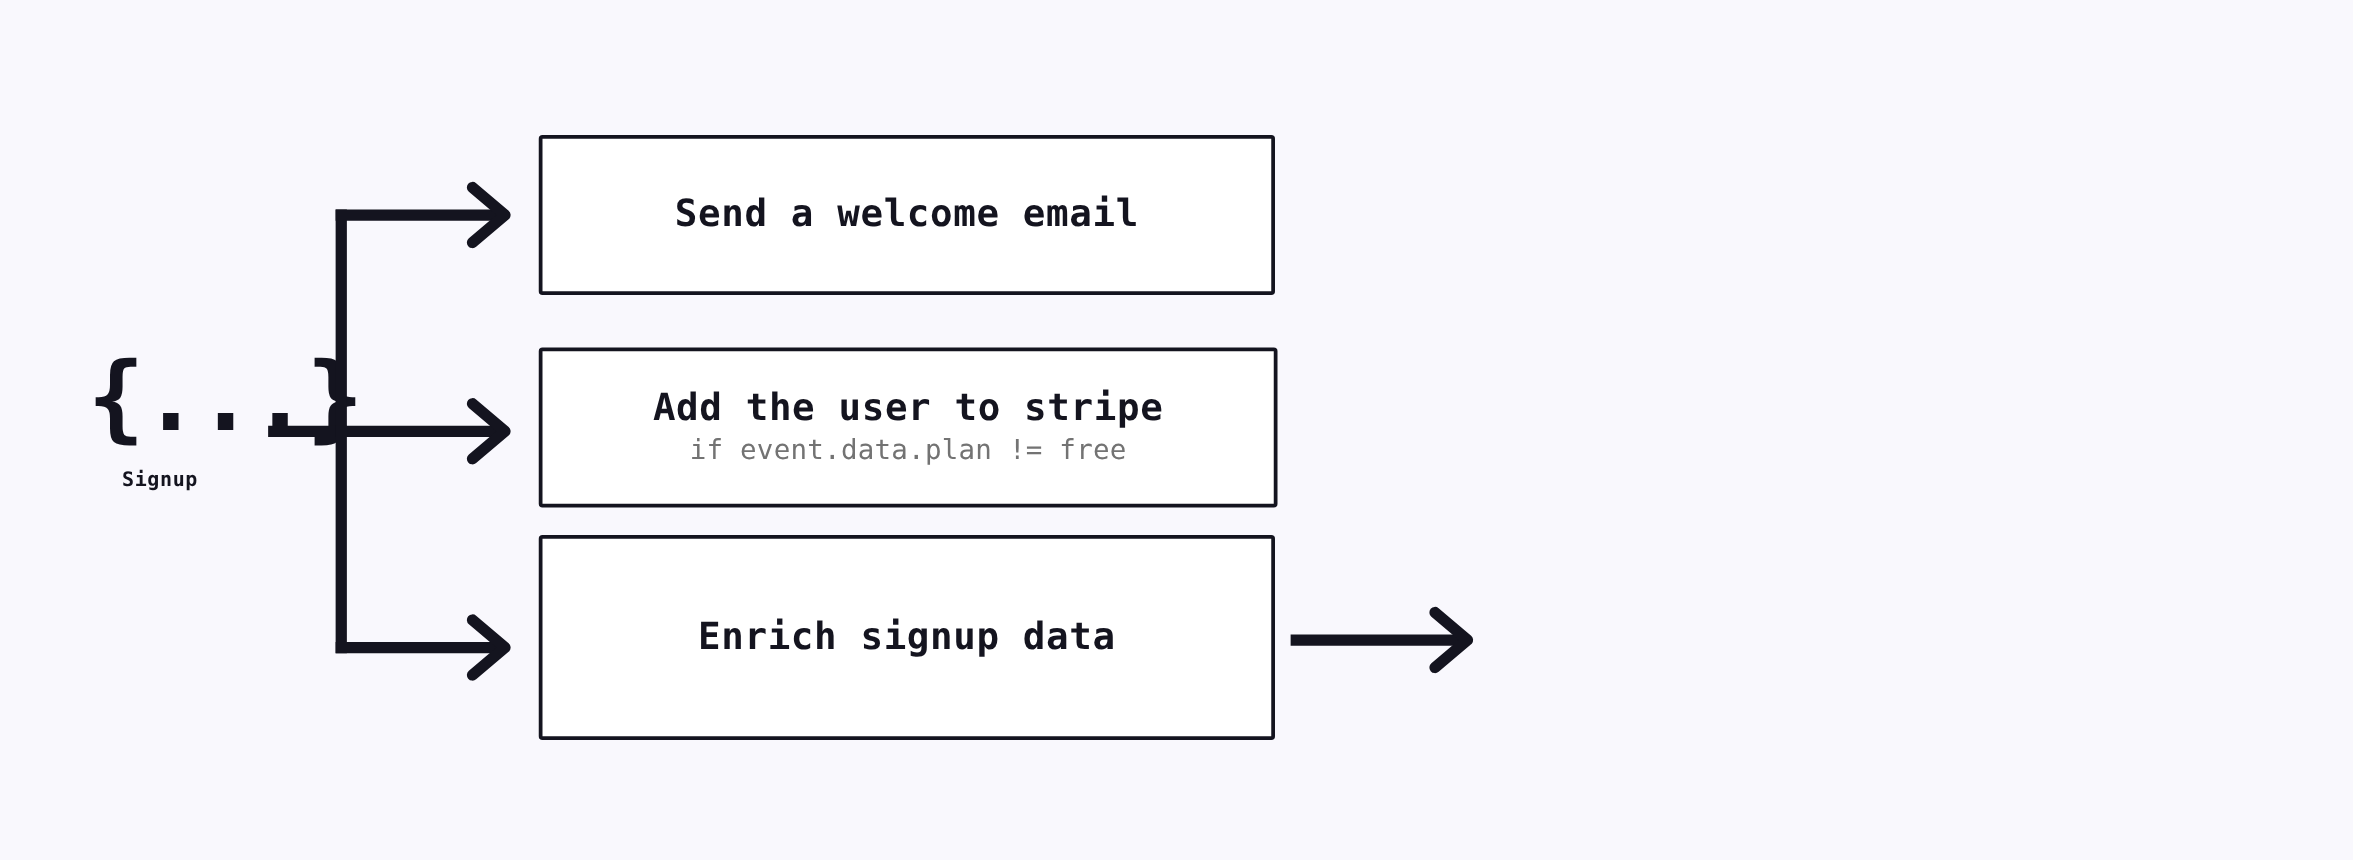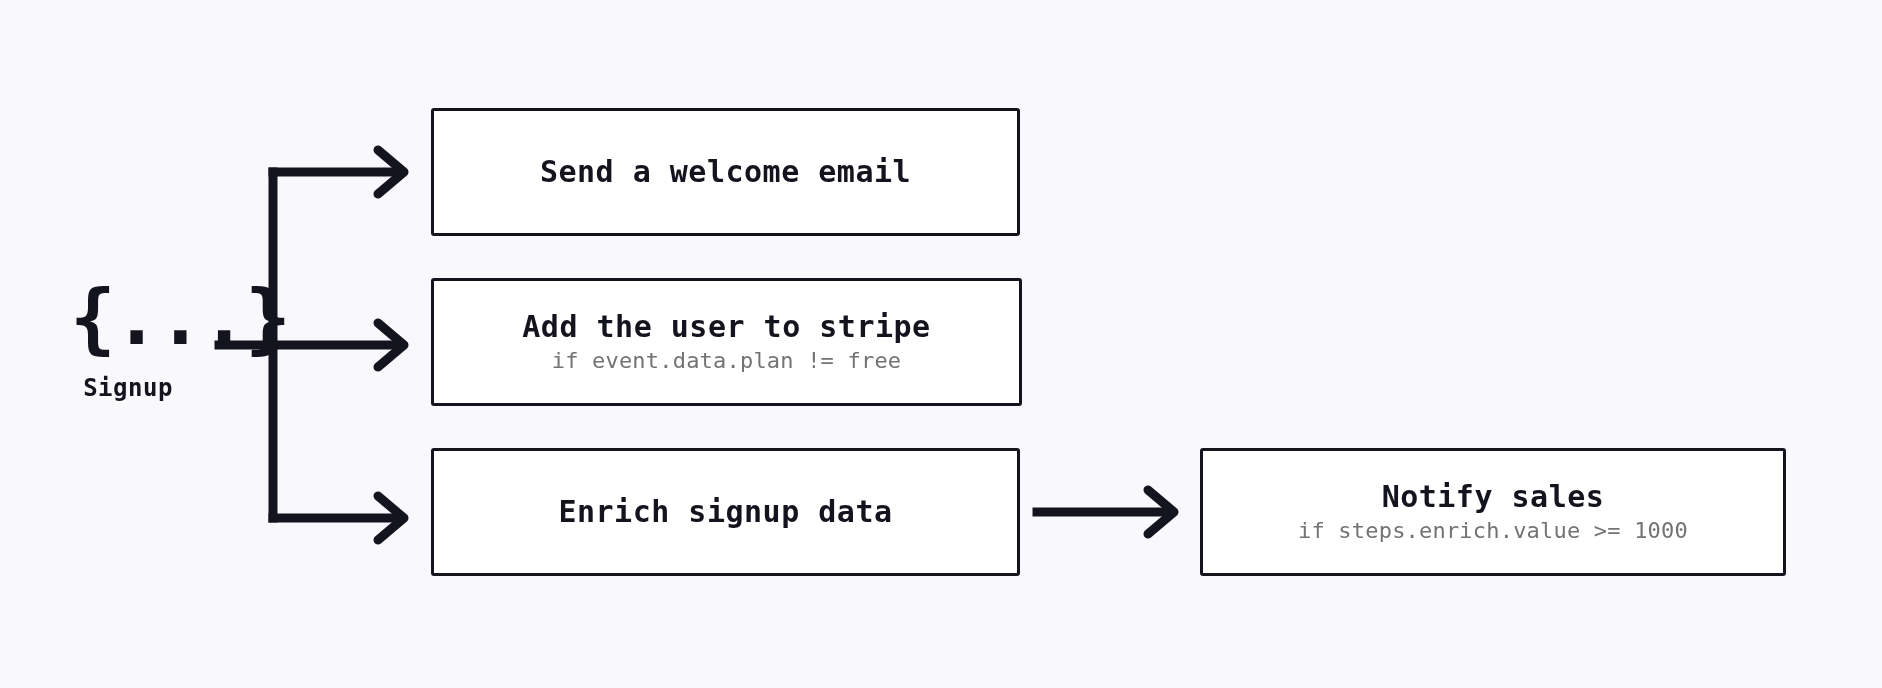--- a/index.html
+++ b/index.html
@@ -31,21 +31,21 @@
   #trigger .glyph {
     font-family: "DejaVu Sans Mono", "Liberation Mono", monospace;
     font-size: 76px;
     font-weight: 700;
     line-height: 1;
     color: #14141f;
     letter-spacing: -2px;
   }
   #trigger .caption {
     margin-top: 18px;
-    font-size: 24px;
+    font-size: 16px;
     font-weight: 700;
     color: #14141f;
     letter-spacing: 0.5px;
   }
 
   
   .step-box {
     position: absolute;
     box-sizing: border-box;
     background: #ffffff;
@@ -75,21 +75,21 @@
     text-align: center;
     white-space: nowrap;
   }
   .step-condition:empty {
     display: none;
   }
 
   
   #box-welcome  { left: 431px; top: 108px; width: 589px; height: 128px; align-items: center; }
   #box-stripe   { left: 431px; top: 278px; width: 591px; height: 128px; }
-  #box-enrich   { left: 431px; top: 448px; width: 589px; height: 128px; justify-content: center; }
+  #box-enrich   { left: 431px; top: 428px; width: 589px; height: 164px; justify-content: center; }
   #box-notify   { left: 1200px; top: 448px; width: 586px; height: 128px; }
 
   
   #connectors {
     position: absolute;
     left: 0;
     top: 0;
     width: 1882px;
     height: 688px;
     pointer-events: none;
@@ -137,18 +137,14 @@
   <div class="step-box" id="box-stripe">
     <div class="step-title">Add the user to stripe</div>
     <div class="step-condition">if event.data.plan != free</div>
   </div>
 
   <div class="step-box" id="box-enrich">
     <div class="step-title">Enrich signup data</div>
 
   </div>
 
-  <div class="step-box" id="box-notify">
-    <div class="step-title">Notify sales</div>
-    <div class="step-condition">if steps.enrich.value &gt;= 1000</div>
-  </div>
 
 </div>
 
 </body></html>

